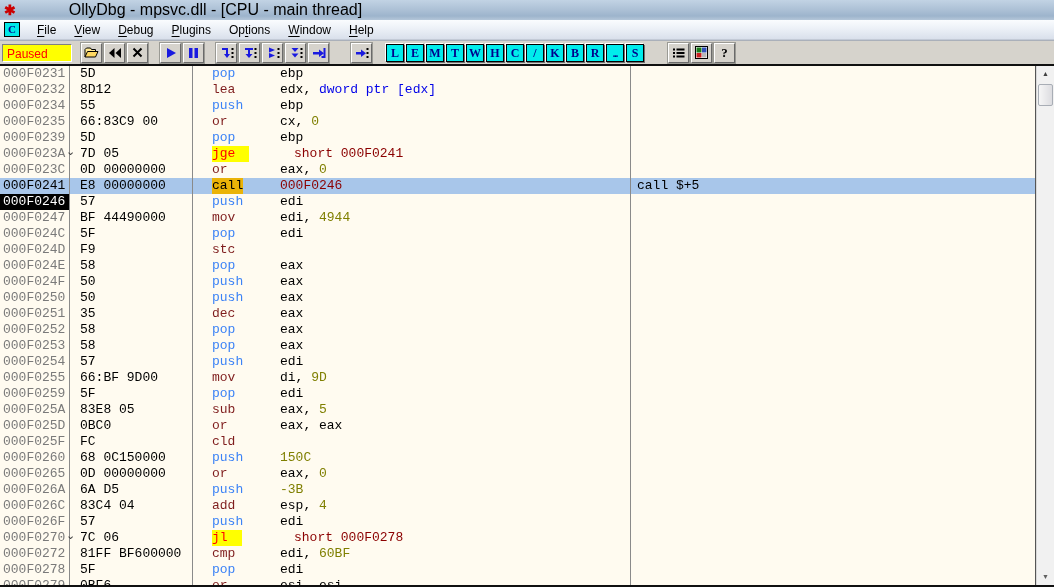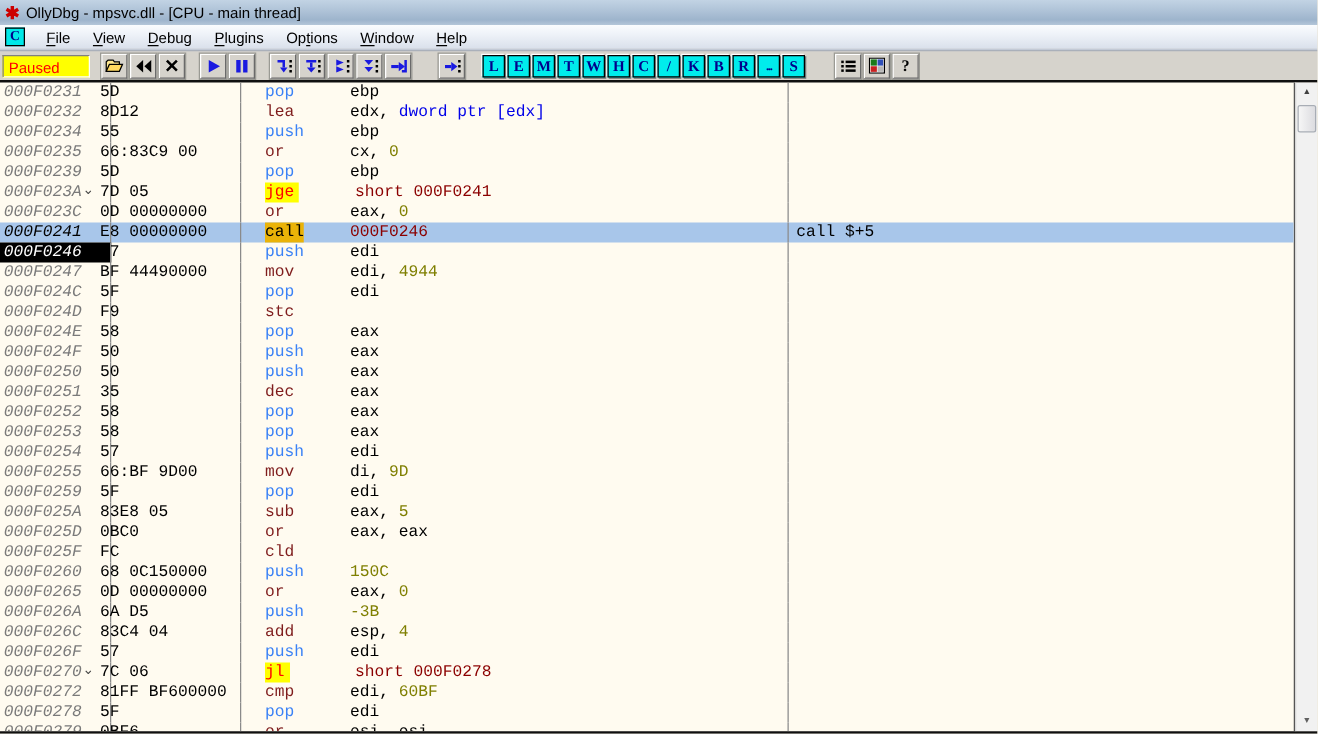--- a/index.html
+++ b/index.html
@@ -7,21 +7,21 @@
   body { font-family:"Liberation Sans", sans-serif; font-size:12px; background:#d6d3cc; }
   .window { width:1054px; height:587px; display:flex; flex-direction:column; }
 
   
   .titlebar {
     height:20px; flex:0 0 20px; display:flex; align-items:center; gap:5px; padding-left:4px;
     background:linear-gradient(180deg,#c2d3e4 0%,#aec2d7 45%,#9db4cc 80%,#b4c6d9 100%);
     color:#000;
   }
   .app-icon { color:#cc0000; font-size:14px; line-height:14px; font-weight:bold; }
-  .title-text { font-size:12px; }
+  .title-text { font-size:16px;margin-left:48px; }
 
   
   .menubar {
     height:20px; flex:0 0 20px; display:flex; align-items:center; padding-left:4px;
     background:linear-gradient(180deg,#fafcfe 0%,#eef2f8 40%,#d9e0eb 100%);
     border-bottom:1px solid #c3cad6;
   }
   .cbtn {
     width:16px; height:15px; margin-right:8px; background:#00e8e8; border:1px solid #000;
     color:#00008b; font:bold 11px/13px "Liberation Serif", serif; text-align:center; display:inline-block;
@@ -61,32 +61,32 @@
     border-top:2px solid #101010; border-bottom:2px solid #101010; overflow:hidden;
   }
   .rows {
     position:absolute; left:0; top:0; bottom:0; right:18px; overflow:hidden;
     font-family:"Liberation Mono","DejaVu Sans Mono",monospace; font-size:13px; line-height:16px;
     border-right:1px solid #555;
   }
   .drow { position:relative; height:16px; white-space:pre; }
   .drow.sel { background:#a8c6ea; }
   .c-addr {
-    position:absolute; left:0; top:0; height:16px; width:89px; padding-left:3px;
-    color:#7a7a7a; border-right:1px solid #8a8a8a;font-style:italic;
+    position:absolute; left:0; top:0; height:16px; width:70px; padding-left:3px;
+    color:#7a7a7a; border-right:1px solid #8a8a8a;
   }
   .c-addr.eip { background:#000; color:#fff; }
   .drow.sel .c-addr { color:#000; }
   .c-hex { position:absolute; left:64px; top:0; height:16px; width:129px; padding-left:16px; color:#000; border-right:1px solid #8a8a8a; }
   .jarrow { position:absolute; left:2px; top:-2px; color:#404040; font-family:"DejaVu Sans",sans-serif; font-size:11px; }
   .c-dis { position:absolute; left:207px; top:0; height:16px; width:424px; padding-left:5px; border-right:1px solid #8a8a8a; }
   .mn { display:inline-block; width:68px; }
   .m-k   { color:#7f1d1d; }
   .m-blue{ color:#3b82f6; }
-  .m-jcc { color:#ff0000; background:#ffff00; width:auto; min-width:0; padding-right:4px; }
+  .m-jcc { color:#ff0000; background:#ffff00; width:auto; min-width:0; padding-right:14px; }
   .m-jcc-pad { display:inline-block; }
   .m-call{ color:#000; background:#eab308; width:auto; }
   .o-k   { color:#000; }
   .o-imm { color:#7f7f00; }
   .o-addr{ color:#8b0000; }
   .o-mem { color:#0202e8; }
   .c-cm { position:absolute; left:632px; right:0; top:0; height:16px; padding-left:5px; color:#000; }
 
   
   .vscroll { position:absolute; top:0; right:0; bottom:0; width:18px; background:#f1f1f1; border-left:1px solid #d8d8d8; }

